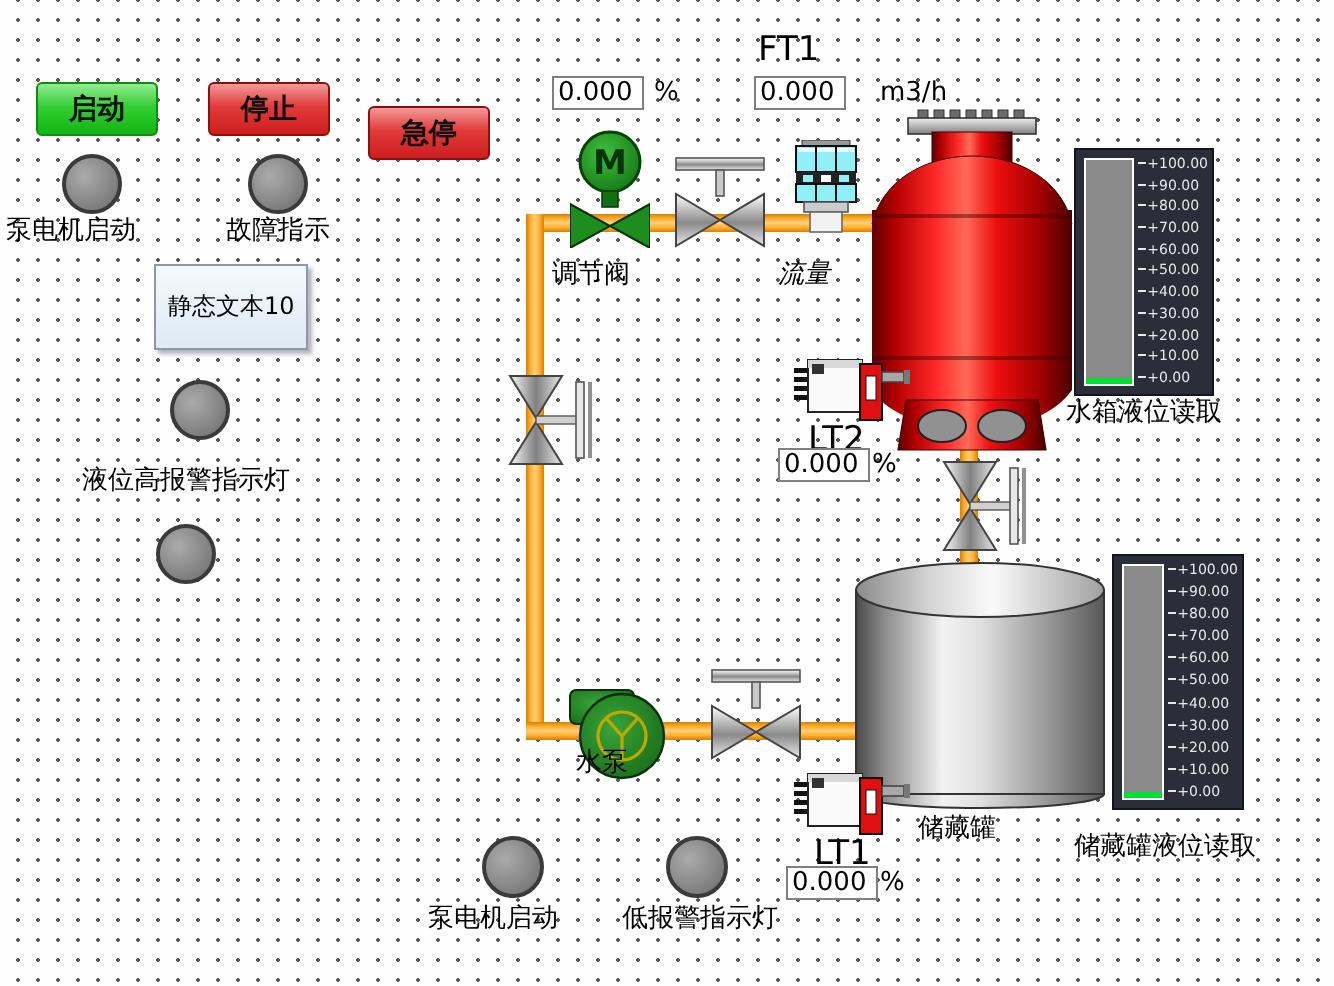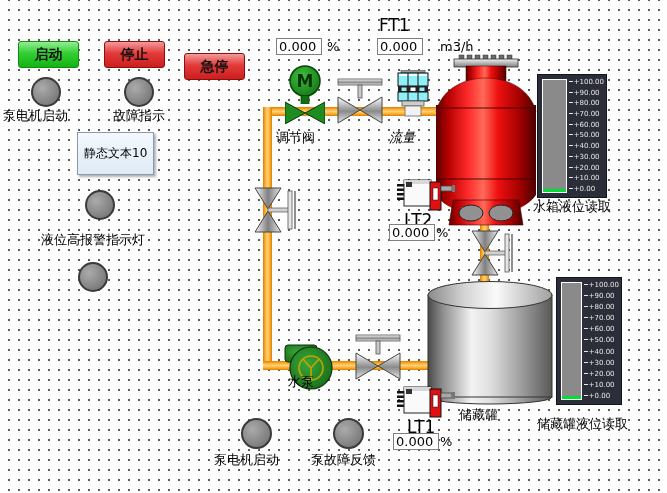--- a/index.html
+++ b/index.html
@@ -60,21 +60,21 @@
 
   <div class="tooltip" style="left:77px;top:132px;">静态文本10</div>
 
   <div class="lamp" style="left:85px;top:190px;"></div>
   <div class="lbl" style="left:41px;top:234px;font-family:Liberation Mono, monospace;">液位高报警指示灯</div>
   <div class="lamp" style="left:78px;top:262px;"></div>
 
   <div class="lamp lamp-sm" style="left:241px;top:418px;"></div>
   <div class="lamp lamp-sm" style="left:333px;top:418px;"></div>
   <div class="lbl" style="left:214px;top:453px;">泵电机启动</div>
-  <div class="lbl" style="left:311px;top:453px;">泵故障反馈</div>
+  <div class="lbl" style="left:311px;top:453px;">低报警指示灯</div>
 
   <div class="tag" style="left:379px;top:15px;">FT1</div>
   <div class="vbox" style="left:276px;top:38px;">0.000</div>
   <div class="unit" style="left:327px;top:39px;">%</div>
   <div class="vbox" style="left:377px;top:38px;">0.000</div>
   <div class="unit" style="left:440px;top:39px;">m3/h</div>
 
   <svg class="dev" style="left:285px;top:64px;" width="40" height="60" viewBox="0 0 40 60">
     <defs>
       <radialGradient id="gvGrad" cx="40%" cy="35%" r="80%">

